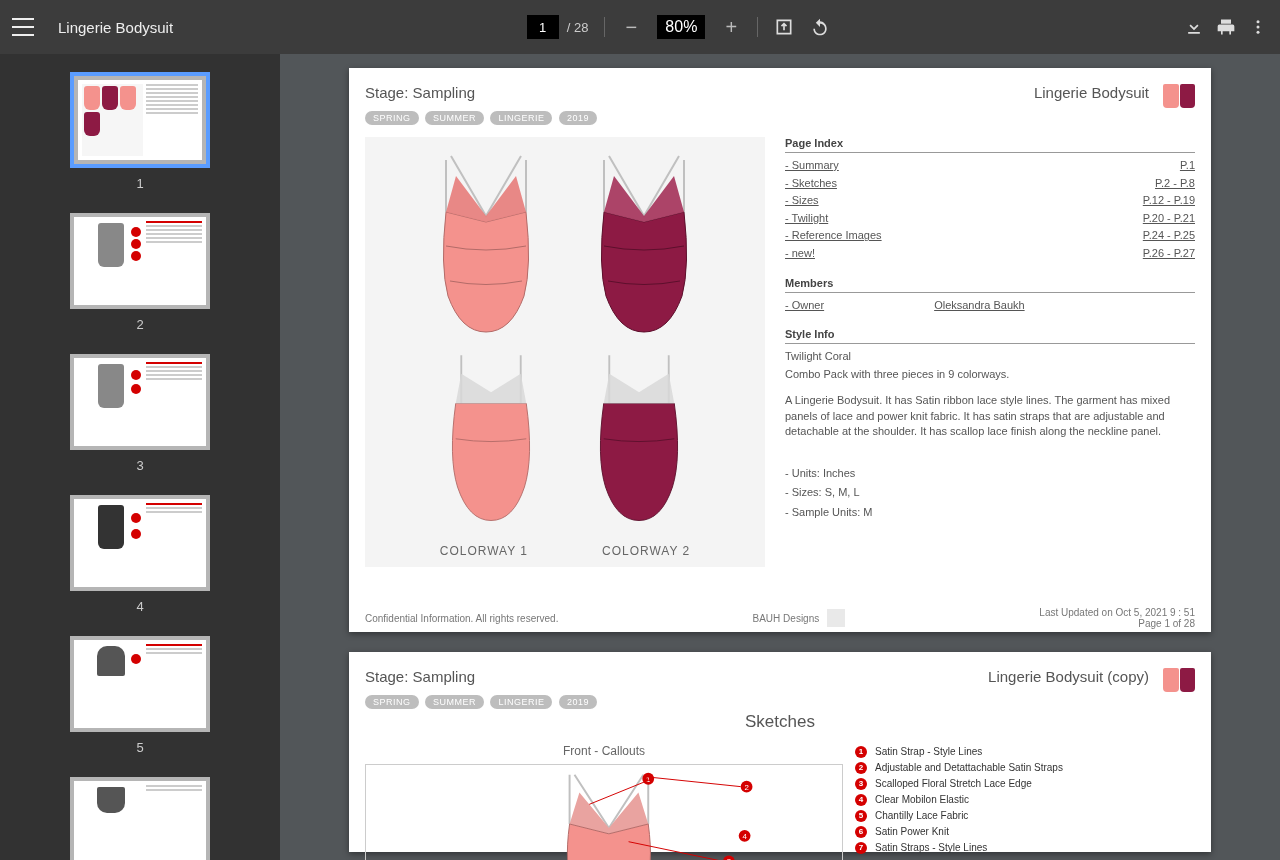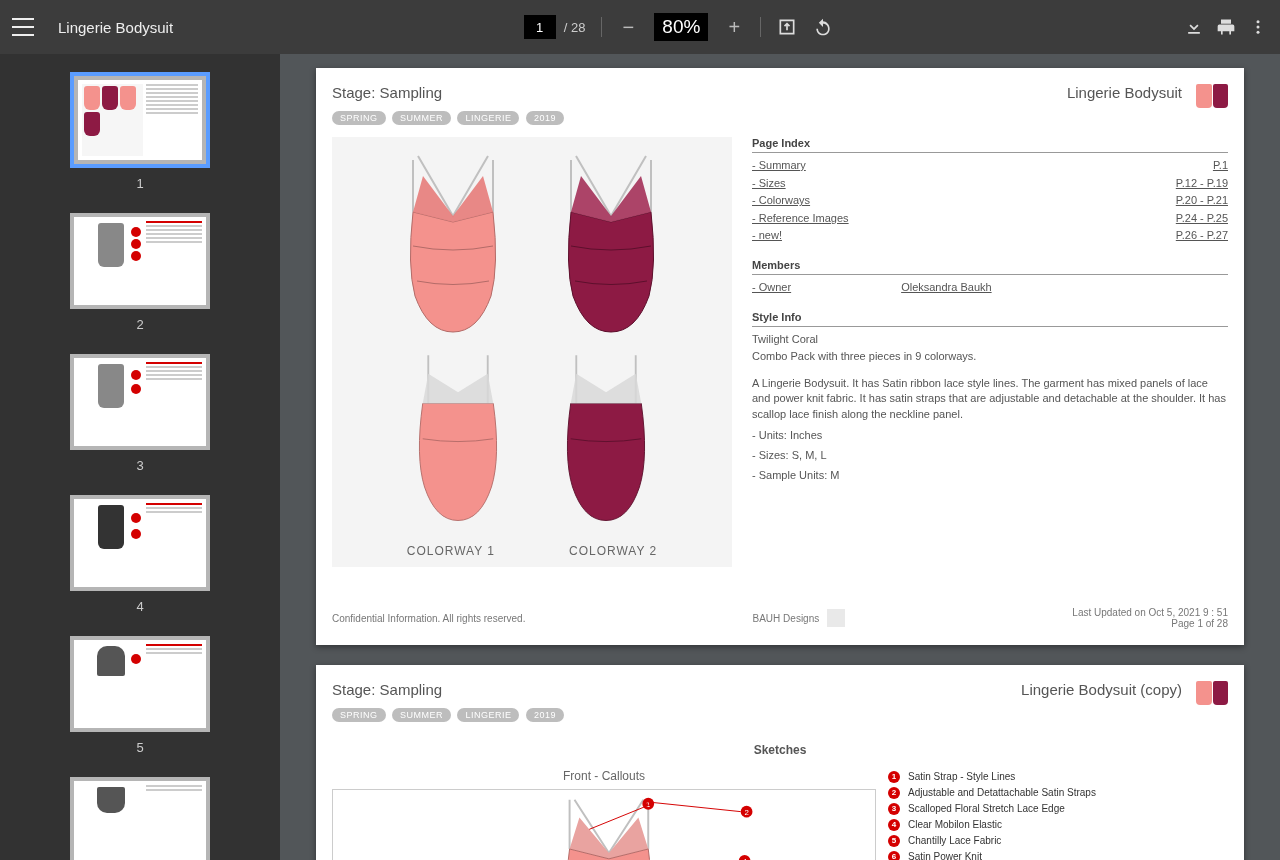--- a/index.html
+++ b/index.html
@@ -11,31 +11,31 @@
   .tb-left, .tb-center, .tb-right { display: flex; align-items: center; gap: 12px; }
   .tb-left .title { font-size: 15px; font-weight: 500; margin-left: 12px; }
   .menu-icon { width: 22px; height: 18px; display: flex; flex-direction: column; justify-content: space-between; cursor: pointer; }
   .menu-icon span { display: block; height: 2px; background: #eee; }
   .tb-center { gap: 16px; }
   .page-box { display: flex; align-items: center; gap: 8px; }
   .page-input { width: 32px; height: 24px; background: #000; color: #fff; text-align: center; border: none; font-size: 13px; }
   .page-total { color: #ccc; font-size: 13px; }
   .sep { width: 1px; height: 20px; background: #666; }
   .zoom-btn { color: #bbb; font-size: 20px; cursor: pointer; width: 20px; text-align: center; user-select:none; }
-  .zoom-val { background: #000; color: #fff; padding: 3px 8px; font-size: 19px; min-width: 44px; text-align: center; }
+  .zoom-val { background: #000; color: #fff; padding: 3px 8px; font-size: 16px; min-width: 44px; text-align: center; }
   .tb-icon { width: 20px; height: 20px; cursor: pointer; display: flex; align-items: center; justify-content: center; }
   .tb-icon svg { fill: #ddd; }
   .main { display: flex; height: calc(100% - 54px); }
   .sidebar { width: 280px; background: #323232; overflow-y: auto; padding: 18px 0; }
   .thumb-wrap { display: flex; flex-direction: column; align-items: center; margin-bottom: 22px; }
   .thumb { width: 140px; height: 96px; background: #b5b5b5; position: relative; cursor: pointer; overflow: hidden; }
   .thumb.selected { border: 4px solid #5a9cff; }
   .thumb-label { color: #ccc; font-size: 13px; margin-top: 8px; }
   .content { flex: 1; background: #525659; overflow-y: auto; display: flex; flex-direction: column; align-items: center; padding: 14px 0; }
-  .page { width: 928px; background: #fff; margin-bottom: 20px; position: relative; box-shadow: 0 2px 6px rgba(0,0,0,.4); padding: 16px 16px 16px 16px; color: #444; }
+  .page { width: 862px; background: #fff; margin-bottom: 20px; position: relative; box-shadow: 0 2px 6px rgba(0,0,0,.4); padding: 16px 16px 3px 16px; color: #444; }
   .page-head { display: flex; justify-content: space-between; align-items: flex-start; }
   .stage { font-size: 15px; color: #555; }
   .tags { margin-top: 6px; }
   .tag { display: inline-block; background: #bdbdbd; color: #fff; font-size: 9px; border-radius: 8px; padding: 2px 8px; margin-right: 2px; letter-spacing: .5px; }
   .ptitle { font-size: 15px; color: #555; text-align: right; }
   .corner { width: 32px; height: 24px; display: inline-flex; gap: 1px; margin-left: 8px; }
   .cw-mini { flex: 1; border-radius: 2px 2px 4px 4px; }
   .body { display: flex; margin-top: 12px; gap: 20px; }
   .art { width: 400px; background: #f4f4f4; height: 430px; display: flex; flex-direction: column; align-items: center; justify-content: center; gap: 10px; }
   .art-row { display: flex; gap: 18px; }
@@ -44,21 +44,21 @@
   .meta { flex: 1; font-size: 11px; color: #555; }
   .meta h4 { font-size: 11px; font-weight: bold; color: #444; border-bottom: 1px solid #999; padding-bottom: 3px; margin-bottom: 4px; margin-top: 14px; }
   .meta h4:first-child { margin-top: 0; }
   .idx-row { display: flex; justify-content: space-between; line-height: 1.6; text-decoration: underline; }
   .foot { display: flex; justify-content: space-between; align-items: center; margin-top: 40px; font-size: 10px; color: #777; }
   .foot .mid { display:flex; align-items:center; gap: 8px;}
   .foot .logo-sq { width: 18px; height: 18px; background: #e9e9e9;}
   .p2 .body2 { display:flex; margin-top: 12px; gap: 12px; }
   .sketch-area { flex: 1; border: 1px solid #ccc; height: 120px; position:relative; }
   .sketch-title { text-align:center; font-size: 12px; color: #666; margin-bottom: 6px;}
-  .sk-hdr { text-align:center; font-size: 12px; color: #555; margin-top: 21px; font-weight: bold;}
+  .sk-hdr { text-align:center; font-size: 17px; color: #555; margin-top: 3px;}
   .callouts { width: 340px; }
   .co-row { display:flex; align-items:center; gap: 8px; font-size: 10px; color: #333; line-height: 1.6; }
   .co-num { width: 12px; height: 12px; border-radius: 50%; background: #d40000; color: #fff; font-size: 8px; display:flex; align-items:center; justify-content:center; font-weight:bold; }
   
   .thumb-inner { position:absolute; inset:4px; background:#fff; display:flex; padding:4px; gap:3px;}
   .thumb-inner .ti-l { flex:1.1; background:#f6f6f6; display:flex; flex-wrap:wrap; align-content:flex-start; gap:2px; padding:2px;}
   .thumb-inner .ti-r { flex:1; }
   .mini-bs { width: 16px; height: 24px; border-radius: 3px 3px 6px 6px; }
   .ti-line { height:2px; background:#ccc; margin-bottom:2px;}
   .ballnum { position:absolute; width:10px; height:10px; border-radius:50%; background:#d40000;}
@@ -302,25 +302,29 @@
         </div>
 
         <div class="meta">
           <h4>Page Index</h4>
           <div id="idx-rows">
               <div class="idx-row">
                 <span>- Summary</span>
                 <span>P.1</span>
               </div>
               <div class="idx-row">
+                <span>- Sketches</span>
+                <span>P.2 - P.8</span>
+              </div>
+              <div class="idx-row">
                 <span>- Sizes</span>
                 <span>P.12 - P.19</span>
               </div>
               <div class="idx-row">
-                <span>- Colorways</span>
+                <span>- Twilight</span>
                 <span>P.20 - P.21</span>
               </div>
               <div class="idx-row">
                 <span>- Reference Images</span>
                 <span>P.24 - P.25</span>
               </div>
               <div class="idx-row">
                 <span>- new!</span>
                 <span>P.26 - P.27</span>
               </div>
@@ -328,21 +332,21 @@
 
           <h4>Members</h4>
           <div class="idx-row">
             <span>- Owner</span>
             <span style="flex:1;text-align:left;padding-left:110px">Oleksandra Baukh</span>
           </div>
 
           <h4>Style Info</h4>
           <div style="line-height:1.6">Twilight Coral</div>
           <div style="line-height:1.6;margin-bottom:10px">Combo Pack with three pieces in 9 colorways.</div>
-          <div style="line-height:1.4;margin-bottom:4px">A Lingerie Bodysuit. It has Satin ribbon lace style lines. The garment has mixed panels of lace and power knit fabric. It has satin straps that are adjustable and detachable at the shoulder. It has scallop lace finish along the neckline panel.</div>
+          <div style="line-height:1.4;margin-bottom:24px">A Lingerie Bodysuit. It has Satin ribbon lace style lines. The garment has mixed panels of lace and power knit fabric. It has satin straps that are adjustable and detachable at the shoulder. It has scallop lace finish along the neckline panel.</div>
           <div style="line-height:1.8">- Units: Inches</div>
           <div style="line-height:1.8">- Sizes: S, M, L</div>
           <div style="line-height:1.8">- Sample Units: M</div>
         </div>
       </div>
 
       <div class="foot">
         <div>Confidential Information. All rights reserved.</div>
         <div class="mid">
           <span>BAUH Designs</span>

